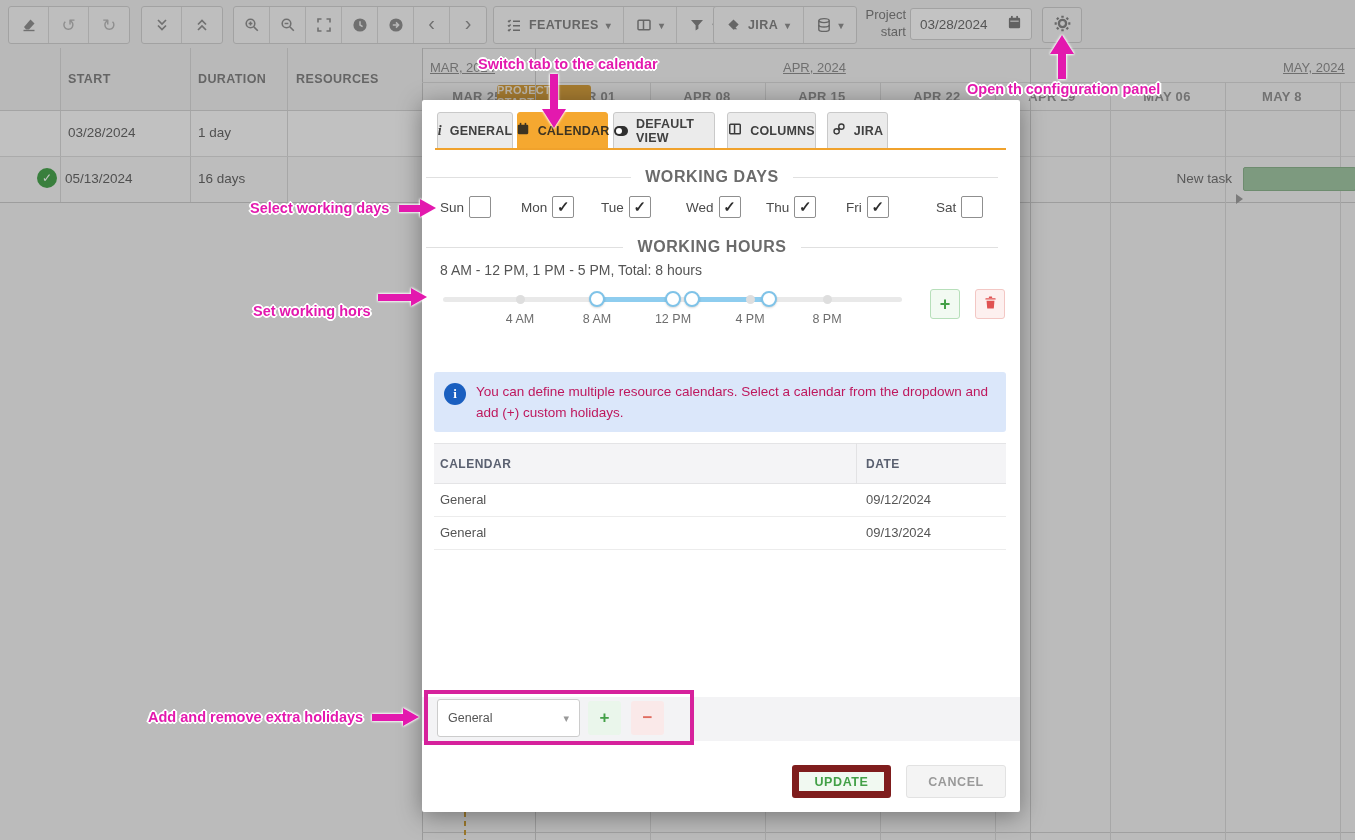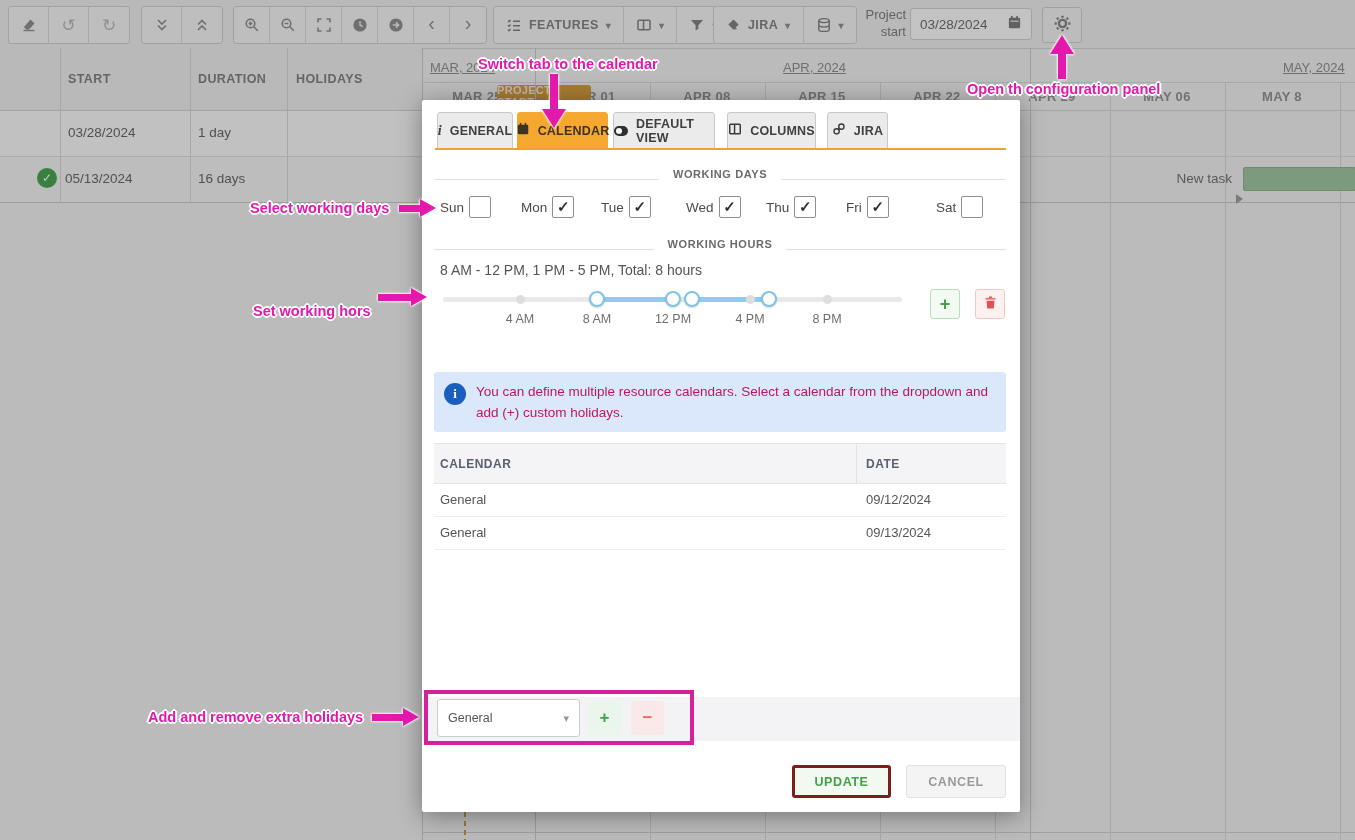--- a/index.html
+++ b/index.html
@@ -32,21 +32,21 @@
   .dashline{position:absolute;left:464px;top:110px;width:2px;height:730px;background:repeating-linear-gradient(to bottom,#c9982f 0 5px,transparent 5px 9px);}
   .taskbar{position:absolute;left:1243px;top:167px;width:113px;height:24px;background:#9dc49f;border-radius:2px;border:1px solid #88b18a;box-sizing:border-box;}
   .taskhandle{position:absolute;left:1236px;top:194px;width:0;height:0;border-top:5px solid transparent;border-bottom:5px solid transparent;border-left:7px solid #9a9a9a;}
   
   #dim{position:absolute;inset:0;background:rgba(40,40,40,0.27);z-index:2;}
   
   #modal{position:absolute;left:422px;top:100px;width:598px;height:712px;background:#ffffff;border-radius:2px;box-shadow:0 4px 24px rgba(0,0,0,.38);z-index:3;}
   .tab{position:absolute;top:12px;height:37px;border:1px solid #c9c9c9;border-radius:3px 3px 0 0;background:#ebebeb;display:flex;align-items:center;justify-content:center;gap:8px;font-size:12.5px;font-weight:600;color:#404040;box-sizing:border-box;letter-spacing:.2px;}
   .tab.active{background:#f5a830;border-color:#f5a830;color:#3c3322;}
   .tabline{position:absolute;left:13px;top:48px;width:571px;height:2px;background:#f0a22c;}
-  .sechead{position:absolute;left:12px;width:572px;display:flex;align-items:flex-end;gap:14px;color:#6b6b6b;font-size:11px;font-weight:600;letter-spacing:.6px;}
+  .sechead{position:absolute;left:4px;width:572px;display:flex;align-items:center;gap:14px;color:#6b6b6b;font-size:16px;font-weight:600;letter-spacing:.6px;}
   .sechead::before,.sechead::after{content:"";flex:1;height:1px;background:#e0e0e0;}
   .day{position:absolute;top:96px;display:flex;align-items:center;gap:5px;font-size:13.5px;color:#4a4a4a;}
   .cbox{width:22px;height:22px;border:1.5px solid #8f8f8f;border-radius:2px;background:#fff;display:flex;align-items:center;justify-content:center;font-size:15px;font-weight:700;color:#2e2e2e;box-sizing:border-box;}
   .hours-summary{position:absolute;left:18px;top:162px;font-size:14px;color:#555;}
   .track{position:absolute;left:21px;top:197px;width:459px;height:5px;background:#e9e9e9;border-radius:3px;}
   .seg{position:absolute;top:197px;height:5px;background:#8ecdef;}
   .handle{position:absolute;top:191px;width:16px;height:16px;border-radius:50%;background:#fff;border:2px solid #7fc3e8;box-sizing:border-box;box-shadow:0 1px 2px rgba(0,0,0,.15);}
   .dot{position:absolute;top:195px;width:9px;height:9px;border-radius:50%;background:#dedede;}
   .tick{position:absolute;top:212px;width:60px;text-align:center;font-size:12.5px;color:#6e6e6e;}
   .sqbtn{position:absolute;width:30px;height:30px;border-radius:3px;display:flex;align-items:center;justify-content:center;box-sizing:border-box;}
@@ -59,21 +59,21 @@
   .hth{position:absolute;top:13px;font-size:12px;color:#5a6070;font-weight:600;letter-spacing:.5px;}
   .hrow{position:absolute;left:12px;width:572px;height:33px;border-bottom:1px solid #ececec;box-sizing:border-box;background:#fff;}
   .hcell{position:absolute;top:8px;font-size:13px;color:#555;}
   .tdiv{position:absolute;left:434px;top:343px;width:1px;height:107px;background:#e2e2e4;}
   .footstrip{position:absolute;left:0;top:597px;width:598px;height:44px;background:#f3f3f5;}
   .dropdown{position:absolute;left:15px;top:599px;width:143px;height:38px;background:#fff;border:1px solid #cccccc;border-radius:3px;box-sizing:border-box;display:flex;align-items:center;justify-content:space-between;padding:0 10px;font-size:12.5px;color:#555;}
   .fbtn{position:absolute;top:601px;width:33px;height:34px;border-radius:3px;display:flex;align-items:center;justify-content:center;font-size:17px;font-weight:600;}
   .fadd{left:166px;background:#eaf6eb;color:#43a047;}
   .fremove{left:209px;background:#fae9e9;color:#e06c5f;}
   .mbtn{position:absolute;top:665px;height:33px;border-radius:3px;display:flex;align-items:center;justify-content:center;font-size:12.5px;font-weight:700;letter-spacing:.6px;box-sizing:border-box;}
-  .update{left:370px;width:99px;background:#f1f9f1;border:3px solid #7f1d1d;color:#43a047;}
+  .update{left:370px;width:99px;background:#f1f9f1;border:7px solid #7f1d1d;color:#43a047;}
   .cancel{left:484px;width:100px;background:#f4f4f4;border:1px solid #e2e2e2;color:#9a9a9a;}
   
   .ann{position:absolute;z-index:4;color:#e319ae;font-size:14.5px;font-weight:700;white-space:nowrap;
        text-shadow:-1px -1px 0 #fff,1px -1px 0 #fff,-1px 1px 0 #fff,1px 1px 0 #fff,-2px 0 0 #fff,2px 0 0 #fff,0 -2px 0 #fff,0 2px 0 #fff;}
   .arrow{position:absolute;z-index:4;filter:drop-shadow(0 0 1px #fff) drop-shadow(0 0 1px #fff);}
   .stem{position:absolute;background:#e319ae;}
   .head-right{position:absolute;width:0;height:0;border-top:9px solid transparent;border-bottom:9px solid transparent;border-left:16px solid #e319ae;}
   .head-down{position:absolute;width:0;height:0;border-left:12px solid transparent;border-right:12px solid transparent;border-top:19px solid #e319ae;}
   .head-up{position:absolute;width:0;height:0;border-left:12px solid transparent;border-right:12px solid transparent;border-bottom:19px solid #e319ae;}
   .hlbox{position:absolute;left:424px;top:690px;width:270px;height:55px;border:4px solid #d6219c;z-index:4;box-sizing:border-box;}
@@ -233,21 +233,21 @@
               <g stroke-width="2.3">
                 <path d="M13.4 8h2M11.82 11.82l1.41 1.41M8 13.4v2M4.18 11.82l-1.41 1.41M2.6 8h-2M4.18 4.18L2.77 2.77M8 2.6v-2M11.82 4.18l1.41-1.41"></path>
               </g>
             </svg></span>
       </div>
     </div>
 
     <div class="lpanel-h">
       <div class="colhead" style="left:68px">START</div>
       <div class="colhead" style="left:198px">DURATION</div>
-      <div class="colhead" style="left:296px">HOLIDAYS</div>
+      <div class="colhead" style="left:296px">RESOURCES</div>
     </div>
     <div class="rowbg" style="top:110px;background:#fafafa"></div>
     <div class="rowbg" style="top:156px;background:#f4f4f4"></div>
     <div class="cell" style="left:68px;top:125px">03/28/2024</div>
     <div class="cell" style="left:198px;top:125px">1 day</div>
     <div class="cell" style="left:65px;top:171px">05/13/2024</div>
     <div class="cell" style="left:198px;top:171px">16 days</div>
     <div class="checkcircle" style="left:37px;top:168px">
         <span>✓</span>
       </div>

